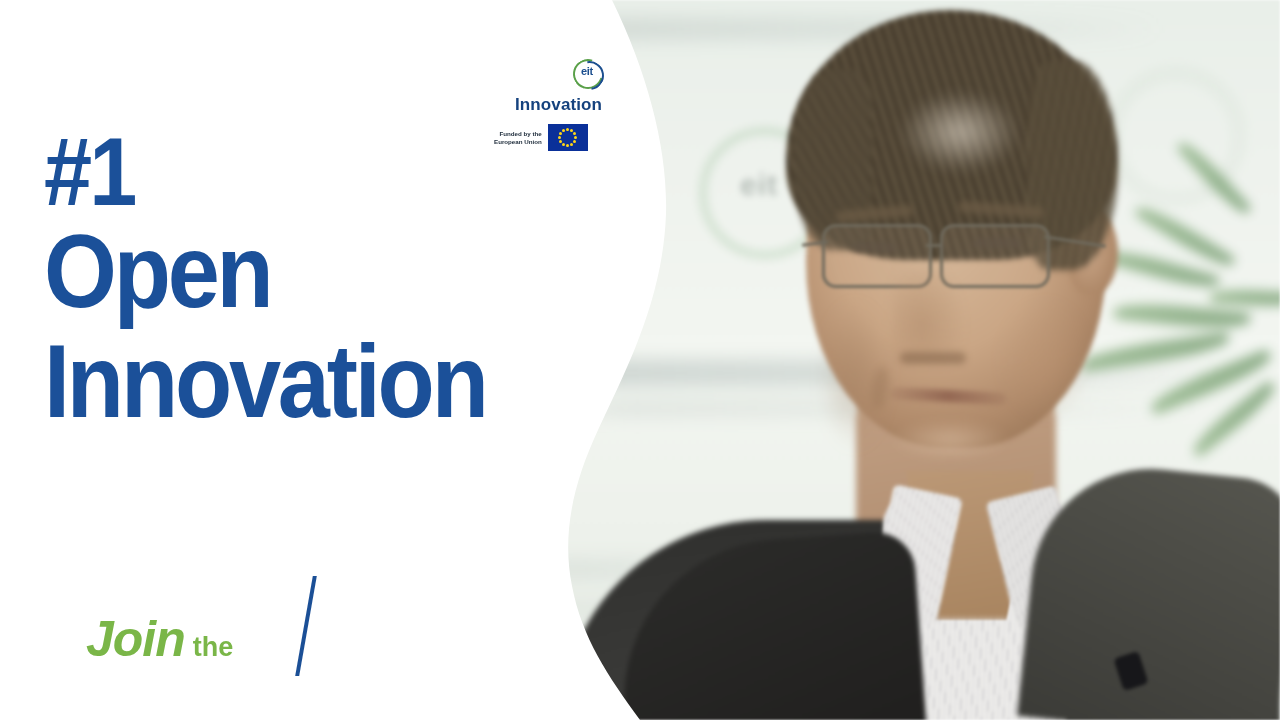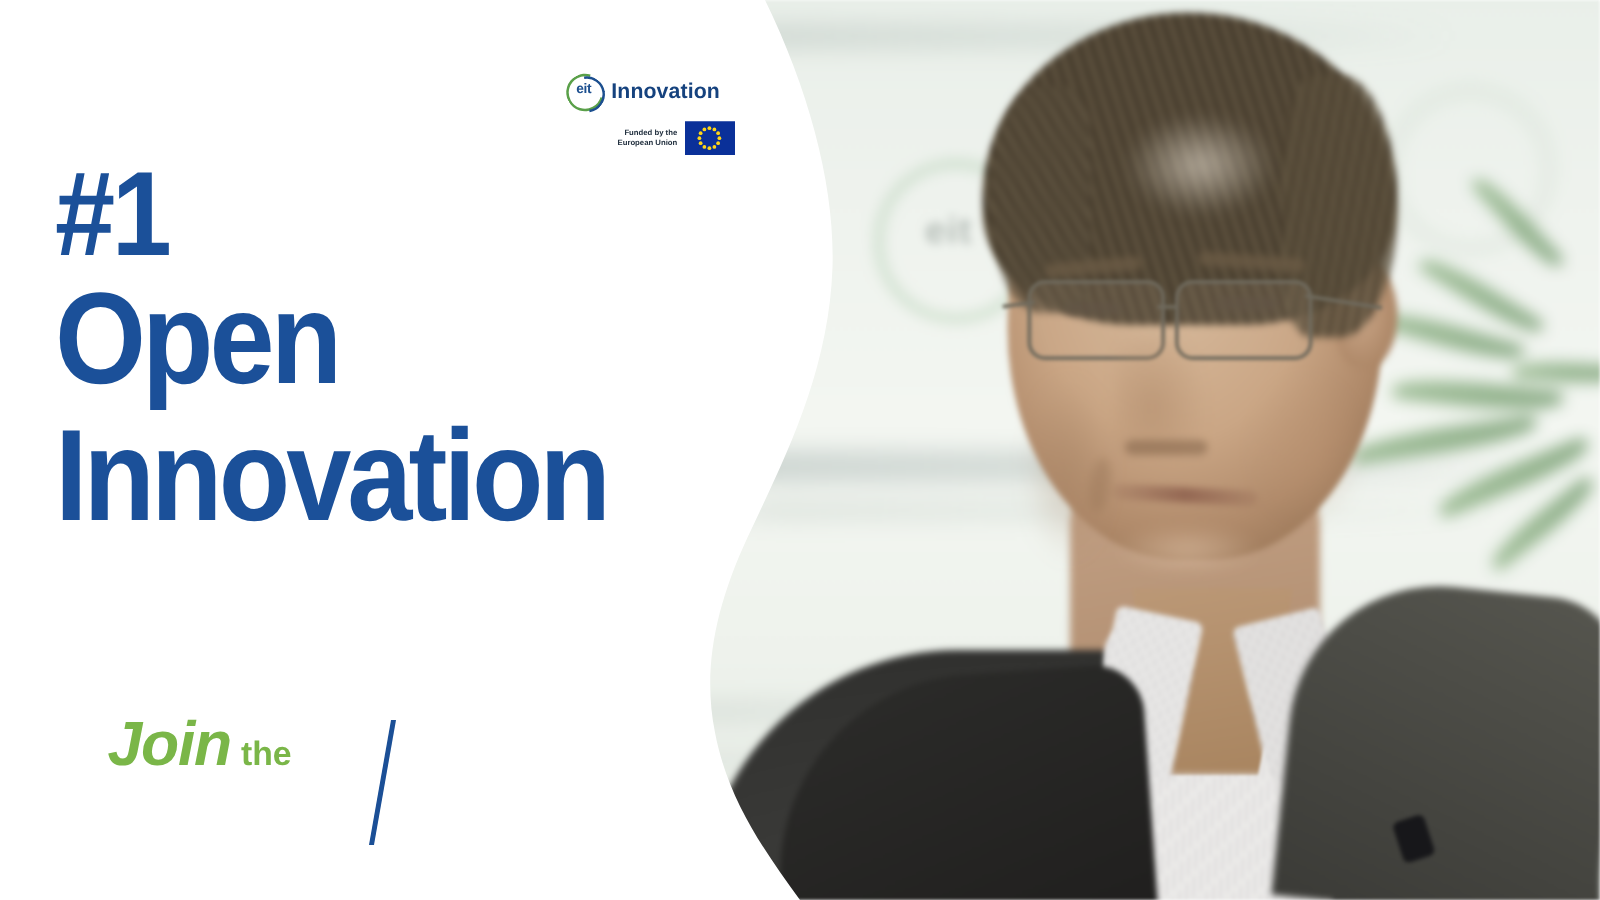--- a/index.html
+++ b/index.html
@@ -175,21 +175,21 @@
 
   
   #panel{
     position:absolute;left:0;top:0;width:700px;height:720px;
     background:#ffffff;
     clip-path:path("M0,0 L612,0 C648,74 668,150 666,214 C663,300 626,370 598,430 C572,486 562,536 572,586 C582,638 608,676 640,720 L0,720 Z");
   }
 
   
   .logo-block{position:absolute;left:452px;top:58px;width:150px;}
-  .eit-row{display:flex;align-items:center;gap:7px;}
+  .eit-row{display:flex;align-items:flex-end;gap:7px;flex-direction:column;}
   .eit-mark{position:relative;width:30px;height:30px;flex:0 0 auto;}
   .eit-mark .ring-g{
     position:absolute;left:1px;top:1px;width:26px;height:26px;border-radius:50%;
     border:2.4px solid #5aa049;border-right-color:transparent;transform:rotate(-28deg);
   }
   .eit-mark .ring-b{
     position:absolute;left:3px;top:3px;width:25px;height:25px;border-radius:50%;
     border:2.2px solid #1c4f8f;border-left-color:transparent;border-bottom-color:transparent;
     transform:rotate(36deg);
   }
@@ -211,21 +211,21 @@
     transform:scaleX(.9);transform-origin:left center;
   }
   .hl-line{
     font-size:104px;line-height:1.0;font-weight:700;color:#1b5099;
     letter-spacing:-3.5px;margin-top:6px;
     transform:scaleX(.9);transform-origin:left center;white-space:nowrap;
   }
 
   .jtc{position:absolute;left:86px;top:572px;display:flex;align-items:flex-start;}
   .jtc-words{position:relative;width:190px;}
-  .jtc-r1{display:flex;align-items:baseline;}
+  .jtc-r1{display:flex;align-items:baseline;margin-top:44px;}
   .jtc-join{
     font-size:50px;font-weight:700;font-style:italic;color:#7ab648;
     letter-spacing:-1px;line-height:.94;
   }
   .jtc-the{
     font-size:27px;font-weight:700;color:#7ab648;margin-left:8px;line-height:1;
   }
   .jtc-curious{
     font-size:54px;font-weight:700;font-style:italic;color:#1b4f96;
     letter-spacing:-1px;line-height:.92;margin-top:-4px;display:block;

